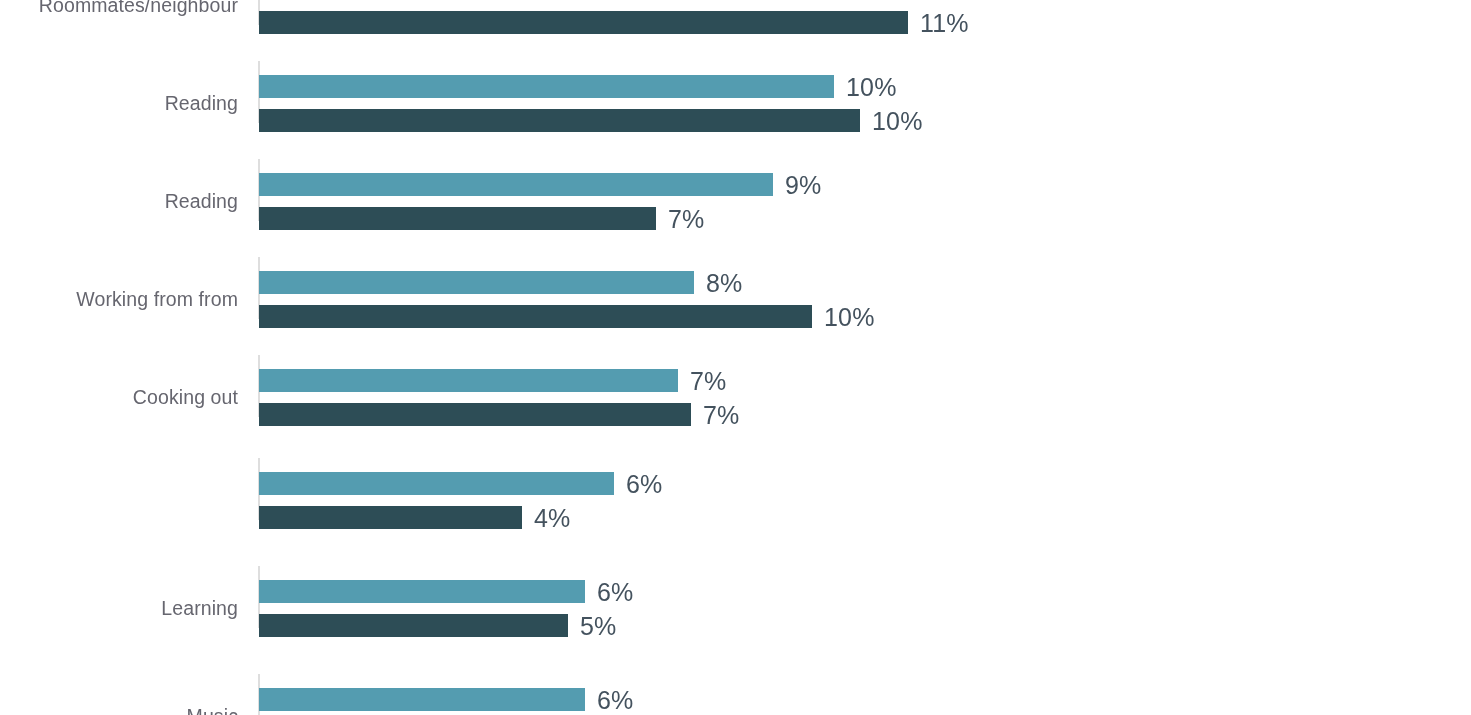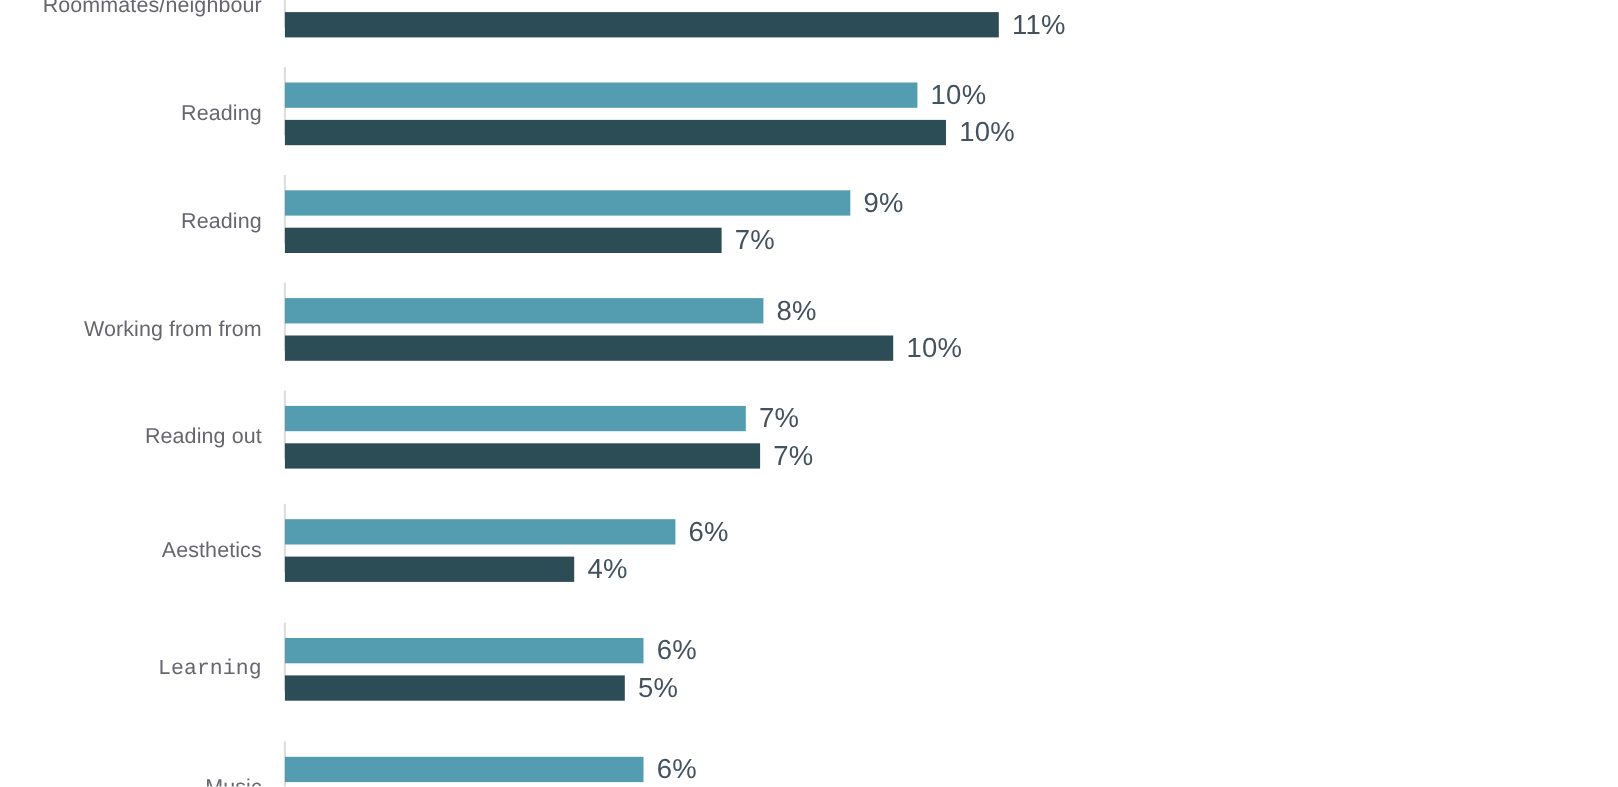--- a/index.html
+++ b/index.html
@@ -129,47 +129,46 @@
       <div class="bar-value" style="left:447px;">8%</div>
     </div>
     <div class="bar-row" style="top:48px;">
       <div class="bar series-1" style="width:553px;"></div>
       <div class="bar-value" style="left:565px;">10%</div>
     </div>
   </div>
 
   <div class="cat-group" style="top:355px;">
     <div class="axis-line"></div>
-    <div class="cat-label" style="top:31px;">Reading out</div>
+    <div class="cat-label" style="top:31px;">Cooking out</div>
     <div class="bar-row" style="top:14px;">
       <div class="bar series-0" style="width:419px;"></div>
       <div class="bar-value" style="left:431px;">7%</div>
     </div>
     <div class="bar-row" style="top:48px;">
       <div class="bar series-1" style="width:432px;"></div>
       <div class="bar-value" style="left:444px;">7%</div>
     </div>
   </div>
 
   <div class="cat-group" style="top:458px;">
     <div class="axis-line"></div>
-    <div class="cat-label" style="top:31px;">Aesthetics</div>
     <div class="bar-row" style="top:14px;">
       <div class="bar series-0" style="width:355px;"></div>
       <div class="bar-value" style="left:367px;">6%</div>
     </div>
     <div class="bar-row" style="top:48px;">
       <div class="bar series-1" style="width:263px;"></div>
       <div class="bar-value" style="left:275px;">4%</div>
     </div>
   </div>
 
   <div class="cat-group" style="top:566px;">
     <div class="axis-line"></div>
-    <div class="cat-label" style="top:31px;font-family:Liberation Mono, monospace;">Learning</div>
+    <div class="cat-label" style="top:31px;">Learning</div>
     <div class="bar-row" style="top:14px;">
       <div class="bar series-0" style="width:326px;"></div>
       <div class="bar-value" style="left:338px;">6%</div>
     </div>
     <div class="bar-row" style="top:48px;">
       <div class="bar series-1" style="width:309px;"></div>
       <div class="bar-value" style="left:321px;">5%</div>
     </div>
   </div>
 

